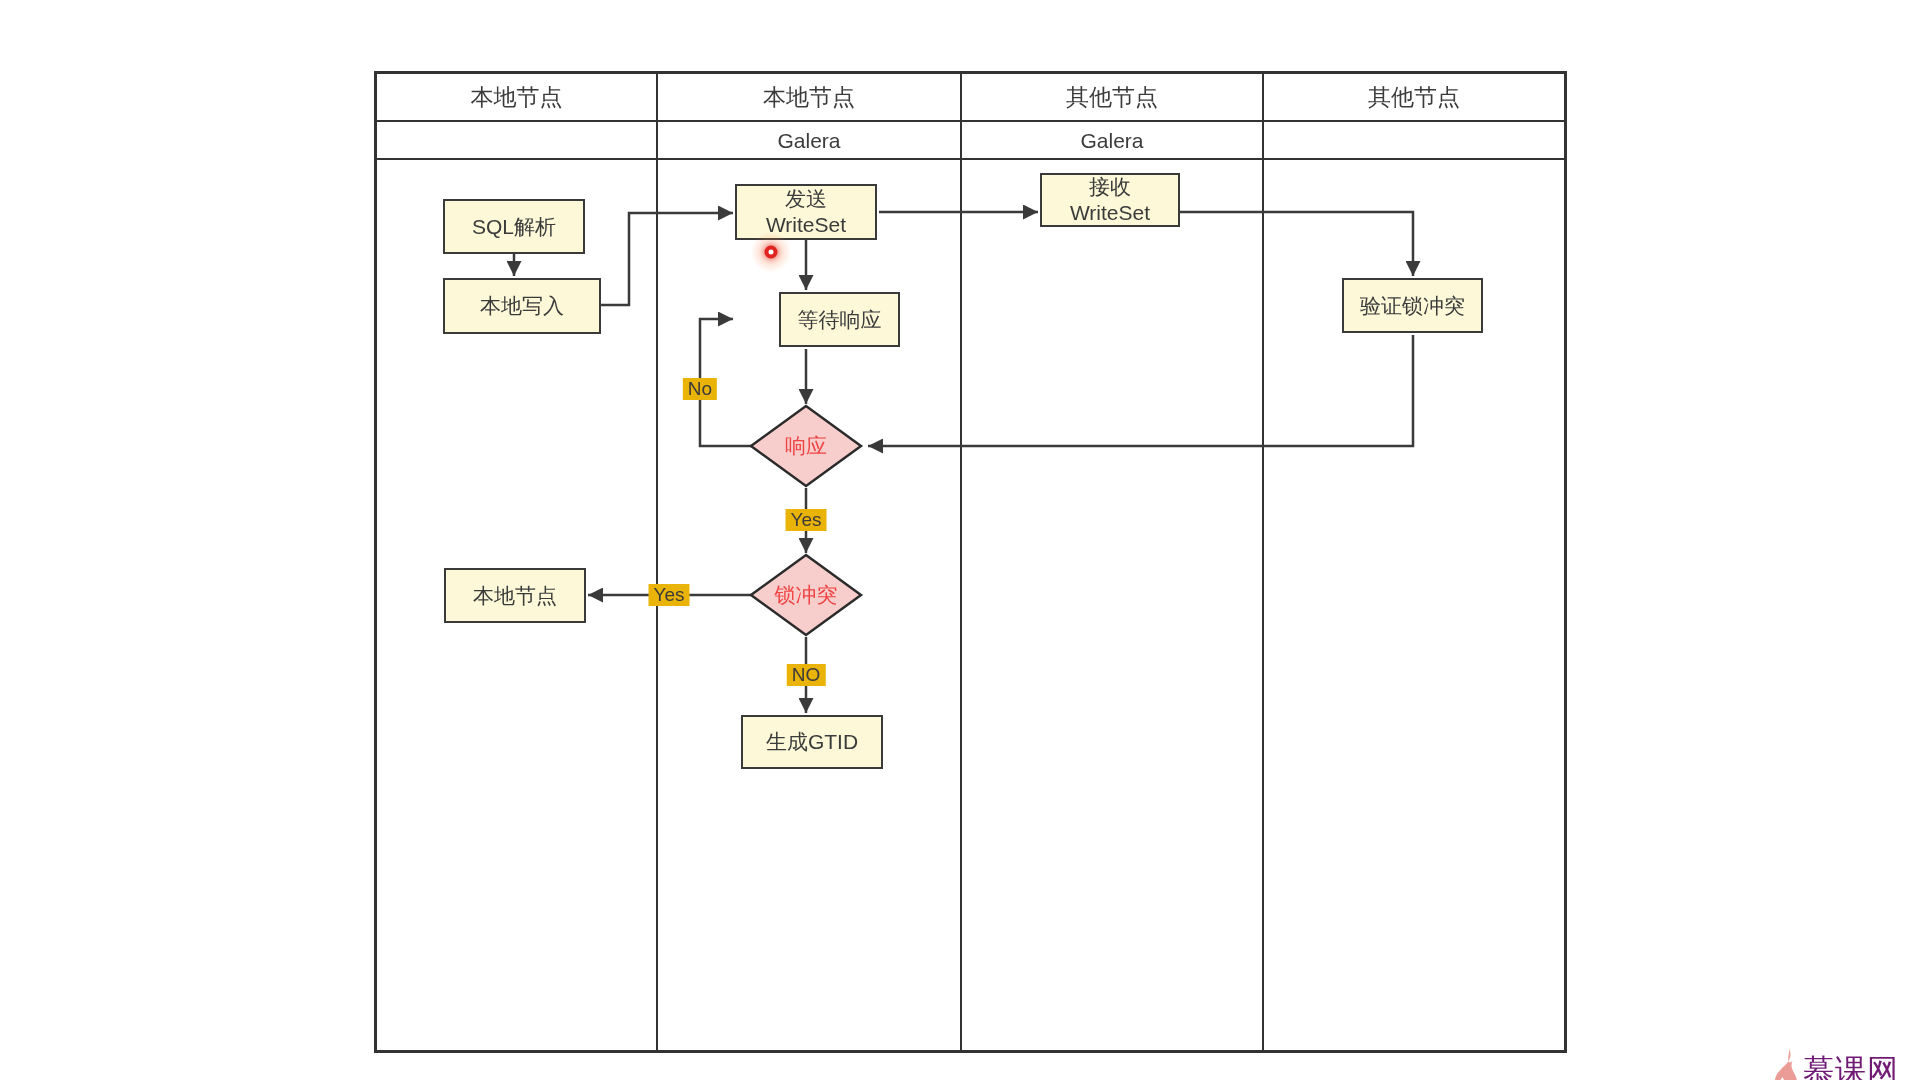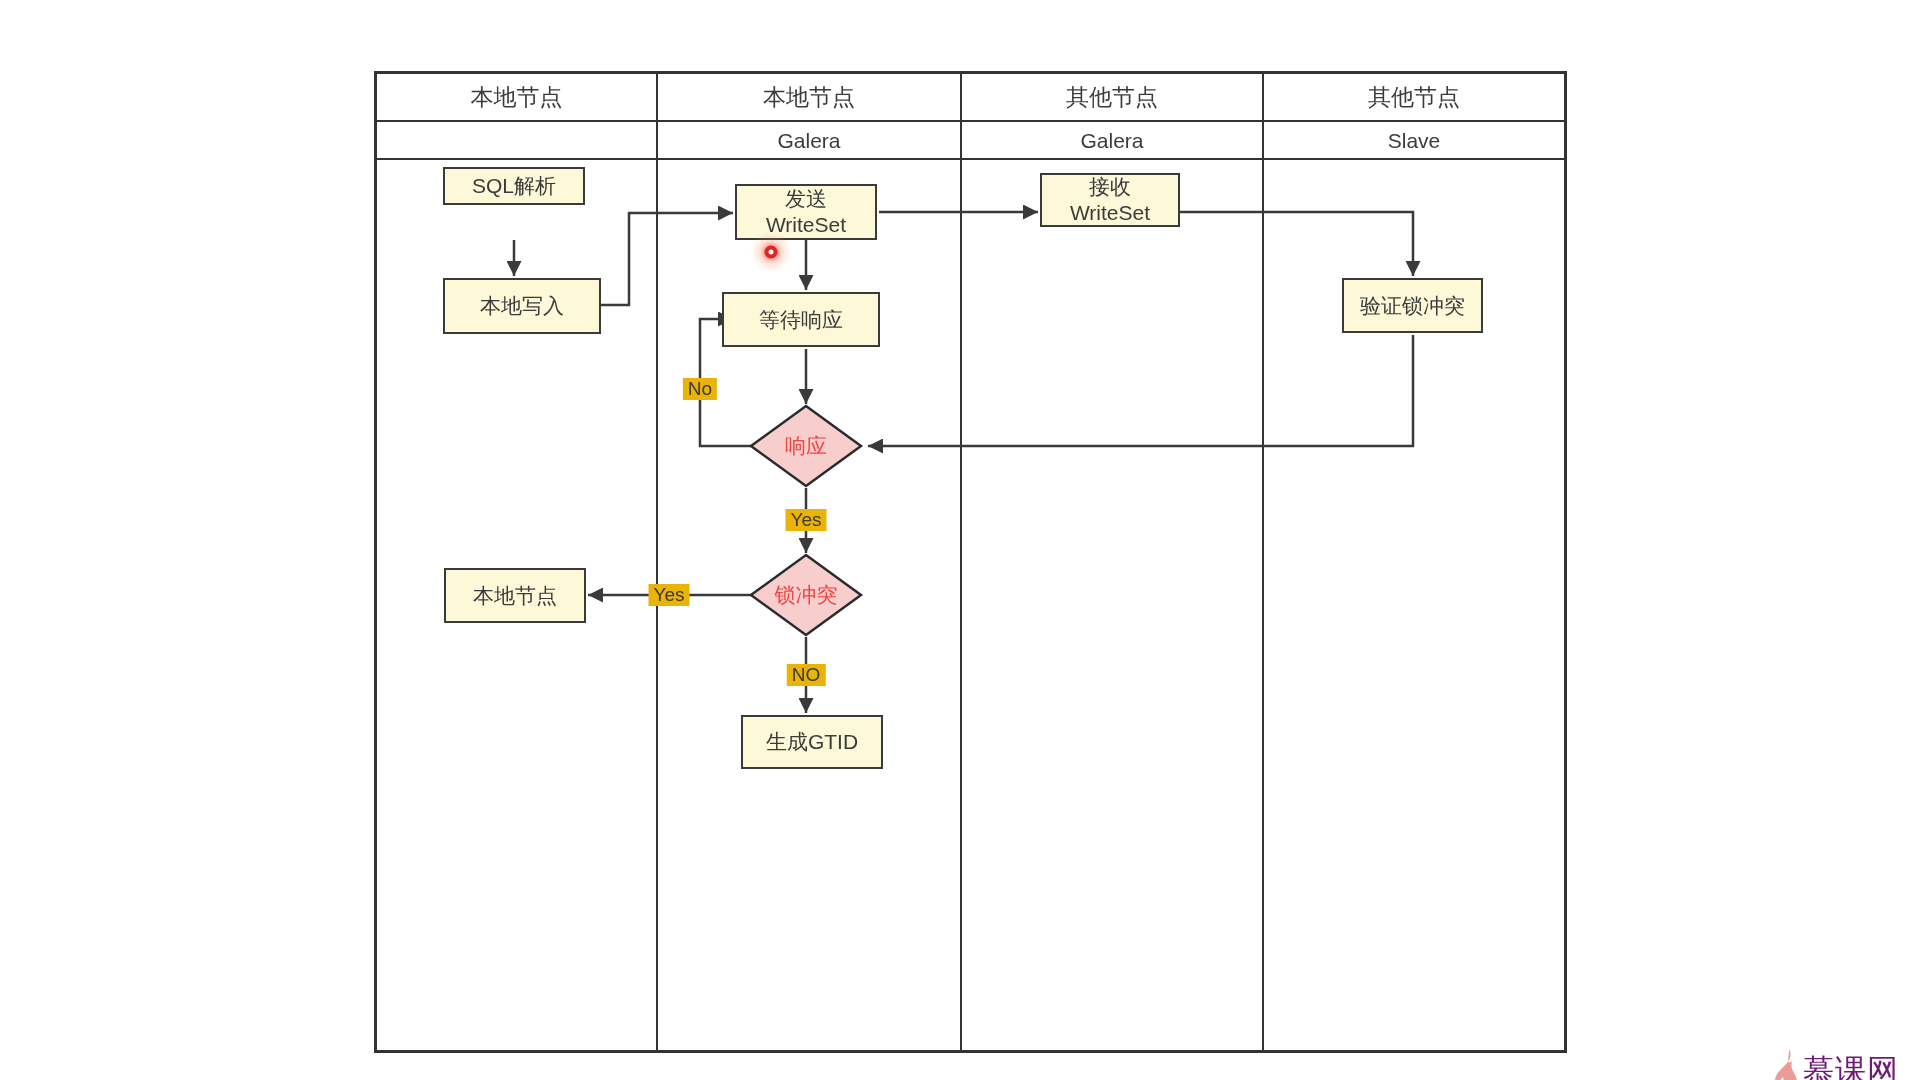--- a/index.html
+++ b/index.html
@@ -80,21 +80,20 @@
     <div class="hline" style="top:46px"></div>
     <div class="hline" style="top:84px"></div>
 
     <div class="hcell hrow1" style="left:0;width:279px">本地节点</div>
     <div class="hcell hrow1" style="left:281px;width:302px">本地节点</div>
     <div class="hcell hrow1" style="left:585px;width:300px">其他节点</div>
     <div class="hcell hrow1" style="left:887px;width:300px">其他节点</div>
 
     <div class="hcell hrow2" style="left:281px;width:302px">Galera</div>
     <div class="hcell hrow2" style="left:585px;width:300px">Galera</div>
-    <div class="hcell hrow2" style="left:887px;width:300px">Slave</div>
   </div>
 
   <svg class="wires" viewBox="0 0 1920 1080">
     <defs>
       <marker id="arrow" markerWidth="6" markerHeight="6" refX="6" refY="3" orient="auto" markerUnits="strokeWidth">
         <path d="M0,0 L6,3 L0,6 Z" fill="#3A3A3A"></path>
       </marker>
     </defs>
     <g stroke="#3A3A3A" stroke-width="2.5" fill="none">
       <polyline points="514,223 514,259" marker-end="url(#arrow)"></polyline>
@@ -108,25 +107,25 @@
       <polyline points="806,620 806,696" marker-end="url(#arrow)"></polyline>
       <polyline points="1180,195 1413,195 1413,259" marker-end="url(#arrow)"></polyline>
       <polyline points="1413,318 1413,429 868,429" marker-end="url(#arrow)"></polyline>
     </g>
     <g stroke="#2B2B2B" stroke-width="2.5" fill="#F8CECC">
       <polygon points="806,389 861,429 806,469 751,429"></polygon>
       <polygon points="806,538 861,578 806,618 751,578"></polygon>
     </g>
   </svg>
 
-  <div class="node" style="left:443px;top:150px;width:142px;height:38px">SQL解析</div>
+  <div class="node" style="left:443px;top:182px;width:142px;height:55px">SQL解析</div>
   <div class="node" style="left:443px;top:261px;width:158px;height:56px">本地写入</div>
   <div class="node" style="left:735px;top:167px;width:142px;height:56px">发送
 WriteSet</div>
-  <div class="node" style="left:722px;top:275px;width:158px;height:55px">等待响应</div>
+  <div class="node" style="left:779px;top:275px;width:121px;height:55px">等待响应</div>
   <div class="node" style="left:444px;top:551px;width:142px;height:55px">本地节点</div>
   <div class="node" style="left:741px;top:698px;width:142px;height:54px">生成GTID</div>
   <div class="node" style="left:1040px;top:156px;width:140px;height:54px">接收
 WriteSet</div>
   <div class="node" style="left:1342px;top:261px;width:141px;height:55px">验证锁冲突</div>
 
   <div class="diamond-label" style="left:806px;top:429px">响应</div>
   <div class="diamond-label" style="left:806px;top:578px">锁冲突</div>
 
   <div class="edge-label" style="left:700px;top:372px">No</div>

